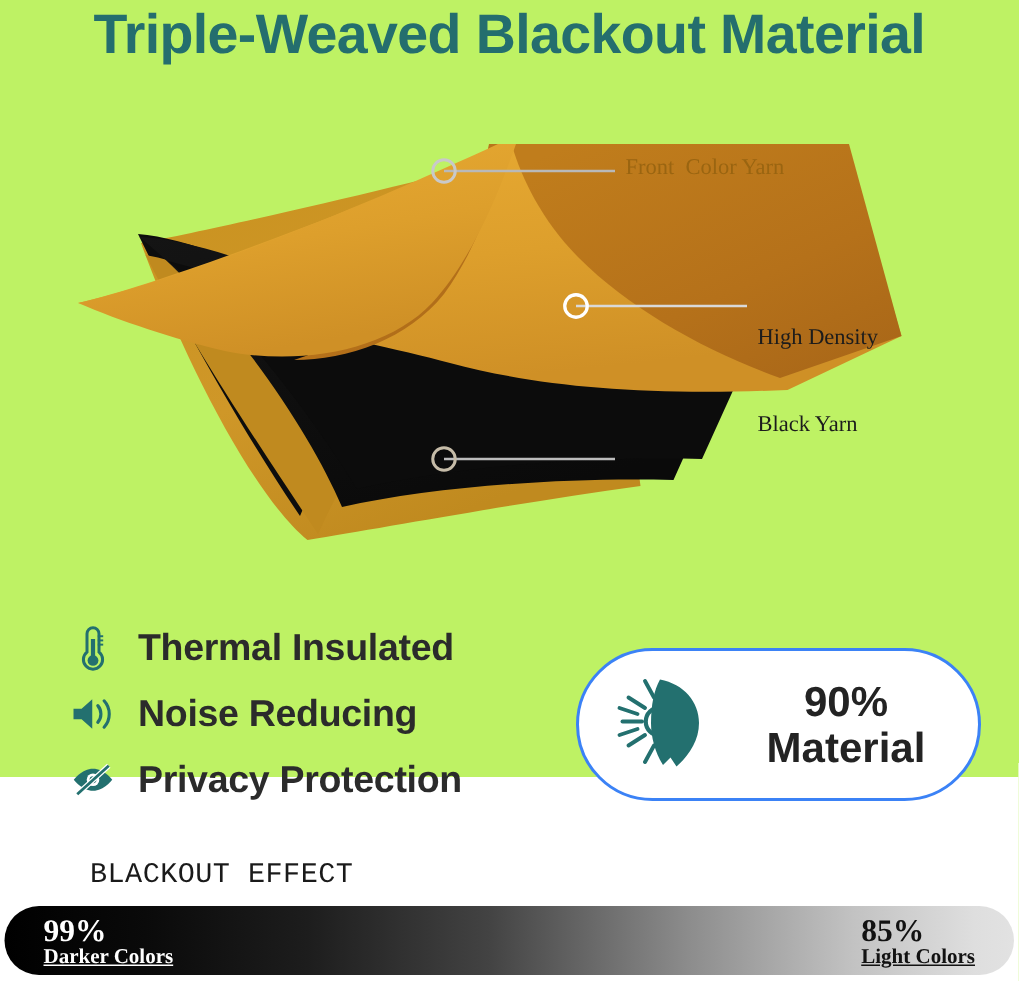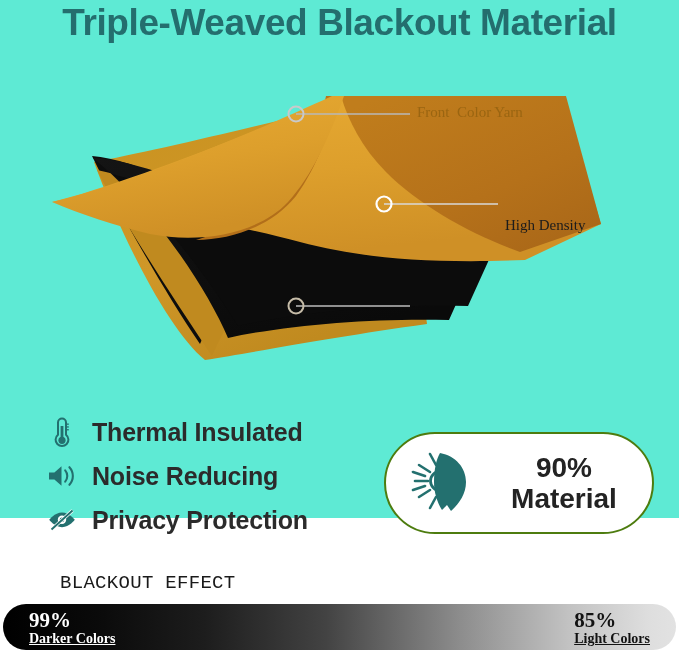--- a/index.html
+++ b/index.html
@@ -3,21 +3,21 @@
 <meta charset="utf-8">
 <style>
   * { box-sizing: border-box; margin: 0; padding: 0; }
   html, body {
     width: 679px;
     height: 654px;
     background: #ffffff;
     font-family: "Liberation Sans", sans-serif;
     overflow: hidden;
   }
-  #page { position: relative; width: 679px; height: 518px; background:#5eead4; }
+  #page { position: relative; width: 679px; height: 518px; background:#bef264; }
 
   
   .title {
     position: absolute;
     left: 0; right: 0; top: 2px;
     text-align: center;
     font-family: "Liberation Sans", sans-serif;
     font-weight: bold;
     font-size: 37px;
     letter-spacing: -0.4px;
@@ -55,21 +55,21 @@
     color: #2b2b2b;
     letter-spacing: -0.2px;
     white-space: nowrap;
   }
 
   
   .badge {
     position: absolute;
     left: 384px; top: 432px;
     width: 270px; height: 102px;
-    border: 2px solid #4d7c0f;
+    border: 2px solid #3b82f6;
     border-radius: 51px;
     background: #ffffff;
     display: flex;
     align-items: center;
     justify-content: flex-start;
   }
   .badge-ico { margin-left: 22px; width: 72px; display:flex; justify-content:center; }
   .badge-txt {
     margin-left: 14px;
     font-family: "Liberation Sans", sans-serif;
@@ -177,20 +177,21 @@
 
       <line x1="296" y1="232" x2="410" y2="232" stroke="#bdbdbd" stroke-width="1.6"></line>
       <circle cx="296" cy="232" r="7.5" fill="none" stroke="#c6bca8" stroke-width="2"></circle>
     </svg>
   </div>
 
   <div class="lbl lbl-front">Front  Color Yarn</div>
 
   <div class="lbl lbl-mid">
     <div>High Density</div>
+    <div>Black Yarn</div>
   </div>
 
 
   <div class="features">
 
     <div class="feat-row">
       <span class="feat-ico">
         <svg width="24" height="32" viewBox="0 0 24 32">
           <path d="M12 2.5c-2.2 0-4 1.8-4 4v12.2a6.4 6.4 0 1 0 8 0V6.5c0-2.2-1.8-4-4-4z" fill="none" stroke="#23706f" stroke-width="2"></path>
           <circle cx="12" cy="24.3" r="3.6" fill="#23706f"></circle>

